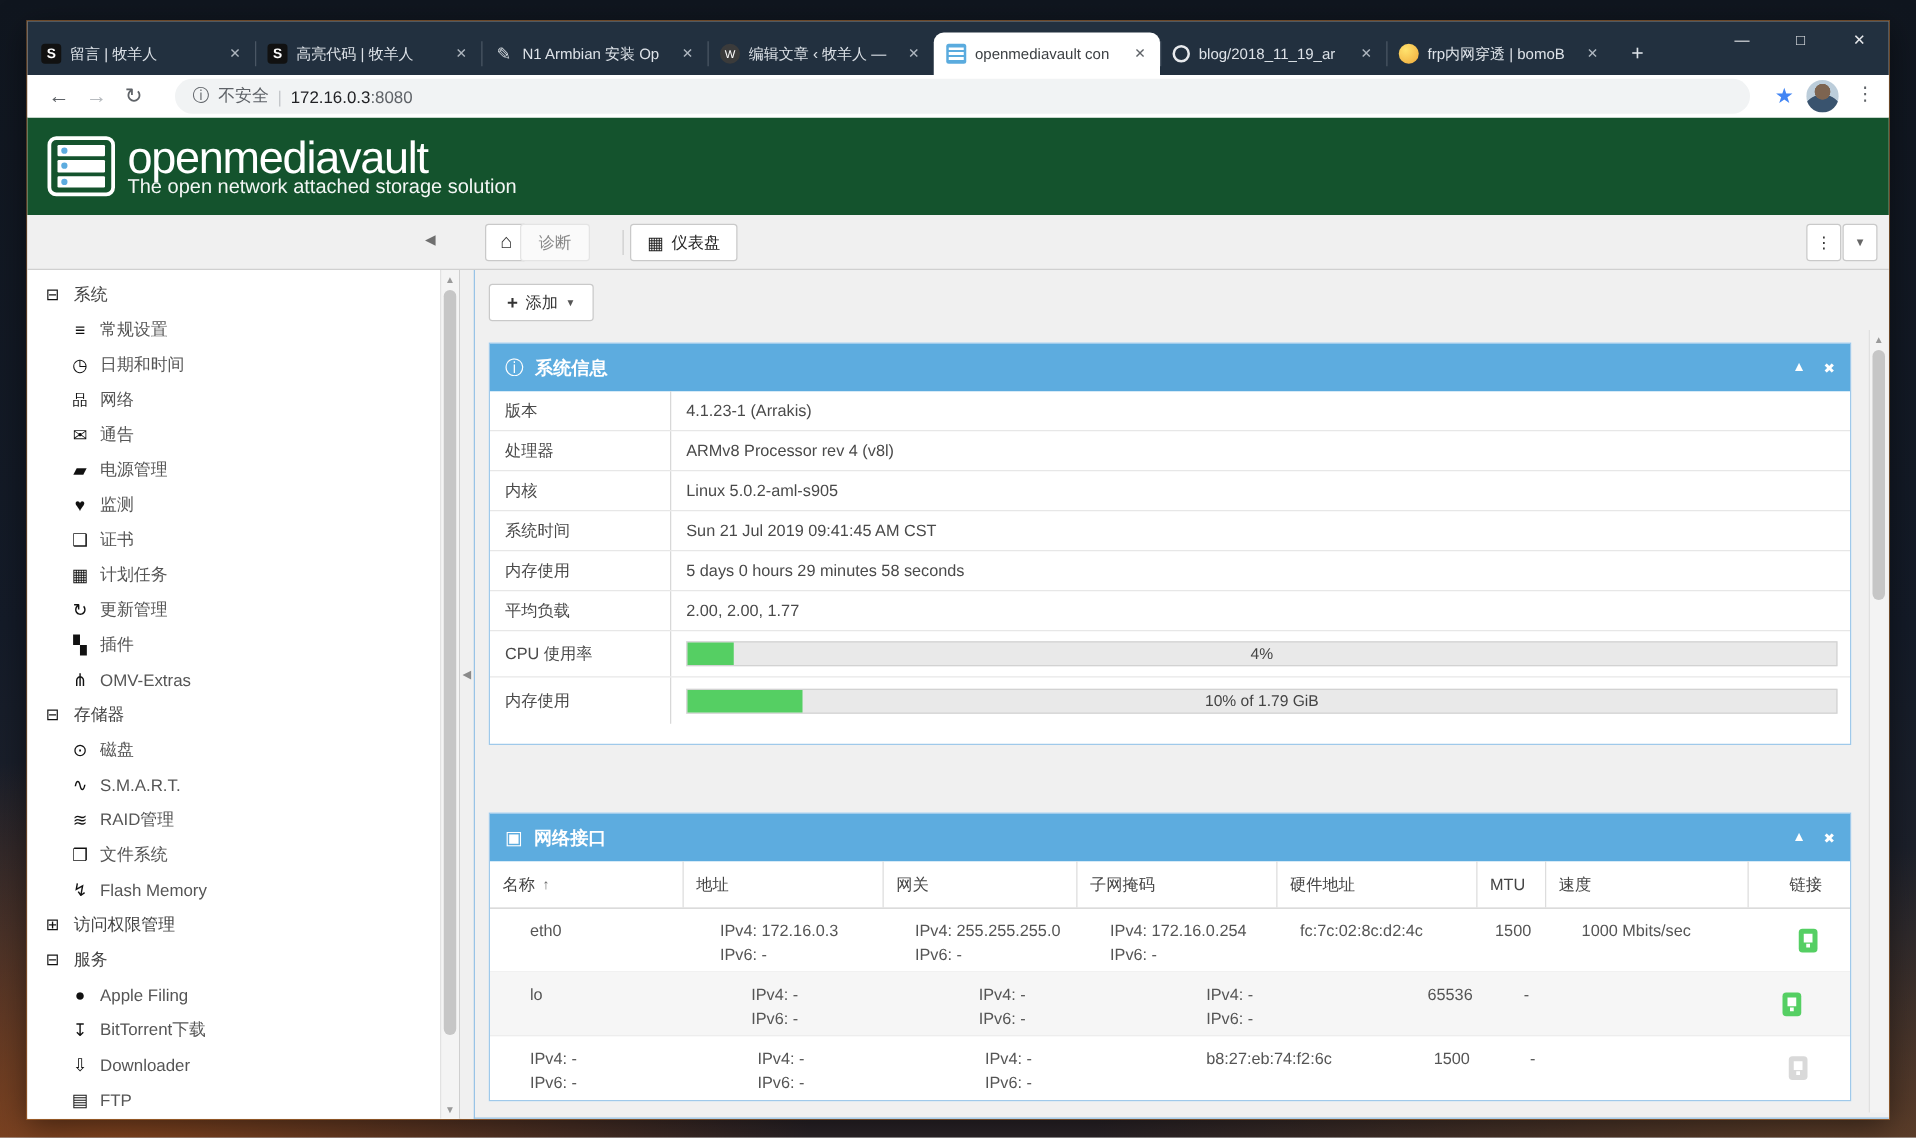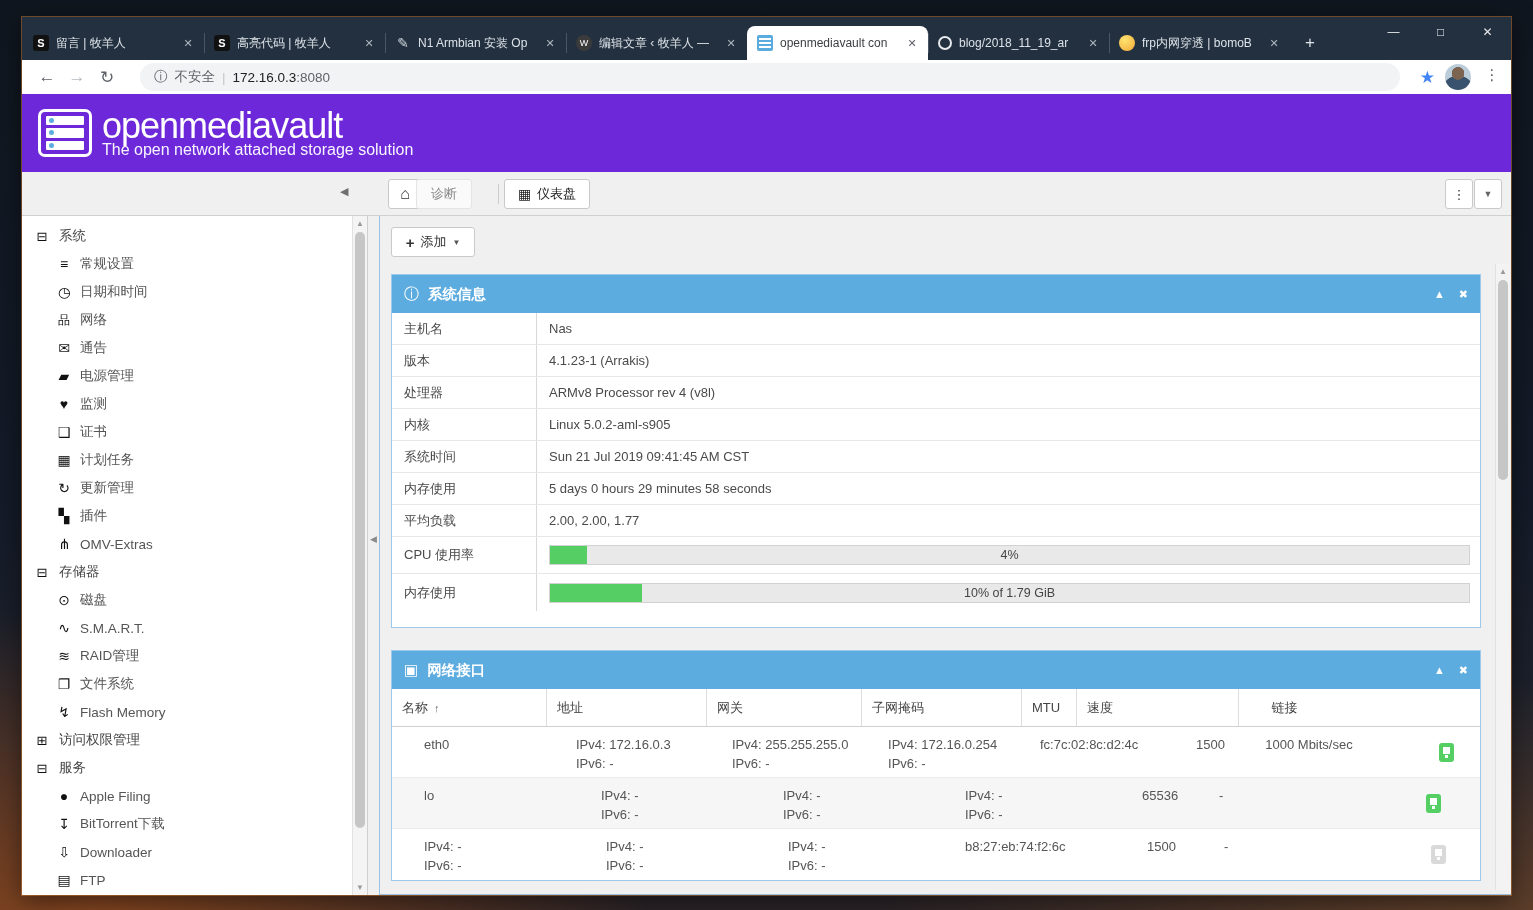--- a/index.html
+++ b/index.html
@@ -37,21 +37,21 @@
   .urlhost{color:#202124;}
   .urlport{color:#5f6368;}
   .star{position:absolute;right:76px;top:7px;font-size:17px;color:#4285f4;}
   .avatar{position:absolute;right:40px;top:4px;width:26px;height:26px;border-radius:50%;
     background:
       radial-gradient(circle at 50% 36%, #7d6450 0 29%, transparent 31%),
       radial-gradient(circle at 50% 108%, #39536e 0 52%, transparent 54%),
       #bccdda;}
   .browser-kebab{position:absolute;right:8px;top:6px;font-size:15px;color:#5f6368;width:22px;text-align:center;}
   
-  .omvheader{height:78px;background:#6d28d9;display:flex;align-items:center;padding-left:16px;}
+  .omvheader{height:78px;background:#14532d;display:flex;align-items:center;padding-left:16px;}
   .logo{width:54px;height:48px;border:3px solid #fff;border-radius:7px;padding:4px 5px;display:flex;flex-direction:column;gap:3px;flex:none;}
   .logo .bar{flex:1;background:#fff;border-radius:1px;position:relative;}
   .logo .bar::before{content:'';position:absolute;left:3px;top:50%;margin-top:-2.5px;width:5px;height:5px;border-radius:50%;background:#5dacdf;}
   .brand{margin-left:10px;color:#fff;}
   .brand h1{font-size:36px;font-weight:normal;letter-spacing:-1px;line-height:36px;}
   .brand .tagline{font-size:16px;text-align:right;margin-top:-3px;opacity:.95;}
   
   .app{position:relative;height:723px;background:#f0f0f0;}
   .strip{position:absolute;left:0;top:0;right:0;height:44px;background:#f0f0f0;border-bottom:1px solid #d0d0d0;}
   .tbtn{position:absolute;top:7px;height:30px;background:#fff;border:1px solid #c9c9c9;border-radius:3px;
@@ -339,24 +339,20 @@
       <div class="panel" style="top:58px;">
         <div class="p-head">
           <span class="p-hico">ⓘ</span>
           <span class="p-title">系统信息</span>
           <span class="p-tools">
             <span>▲</span>
             <span>✖</span>
           </span>
         </div>
         <div class="sirow">
-          <span class="lbl">主机名</span>
-          <span class="val">Nas</span>
-        </div>
-        <div class="sirow">
           <span class="lbl">版本</span>
           <span class="val">4.1.23-1 (Arrakis)</span>
         </div>
         <div class="sirow">
           <span class="lbl">处理器</span>
           <span class="val">ARMv8 Processor rev 4 (v8l)</span>
         </div>
         <div class="sirow">
           <span class="lbl">内核</span>
           <span class="val">Linux 5.0.2-aml-s905</span>
@@ -399,20 +395,21 @@
           </span>
         </div>
         <div class="ncolhead">
           <span class="nc c0">
             <span>名称</span>
             <span class="sortarrow">↑</span>
           </span>
           <span class="nc c1">地址</span>
           <span class="nc c3">网关</span>
           <span class="nc c2">子网掩码</span>
+          <span class="nc c4">硬件地址</span>
           <span class="nc c5">MTU</span>
           <span class="nc c6">速度</span>
           <span class="nc c7">链接</span>
         </div>
         <div class="nrow">
           <span class="nc c0">eth0</span>
           <span class="nc c1">
             <span style="display:block;">IPv4: 172.16.0.3</span>
             <span style="display:block;">IPv6: -</span>
           </span>

